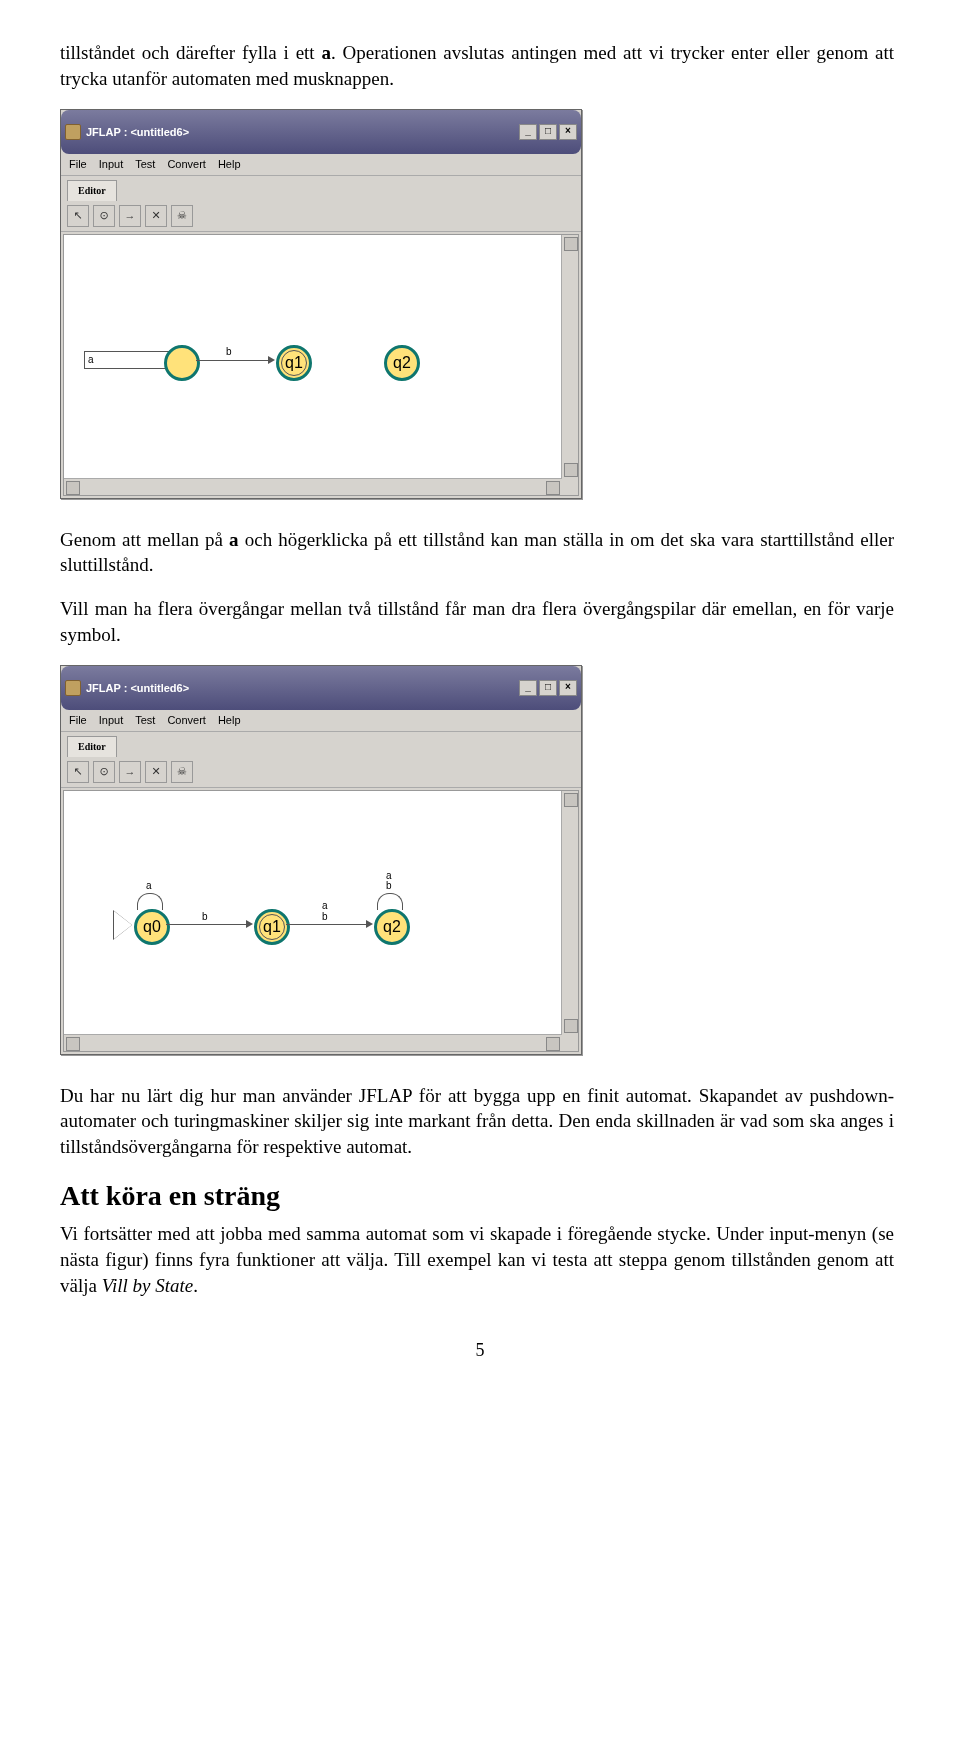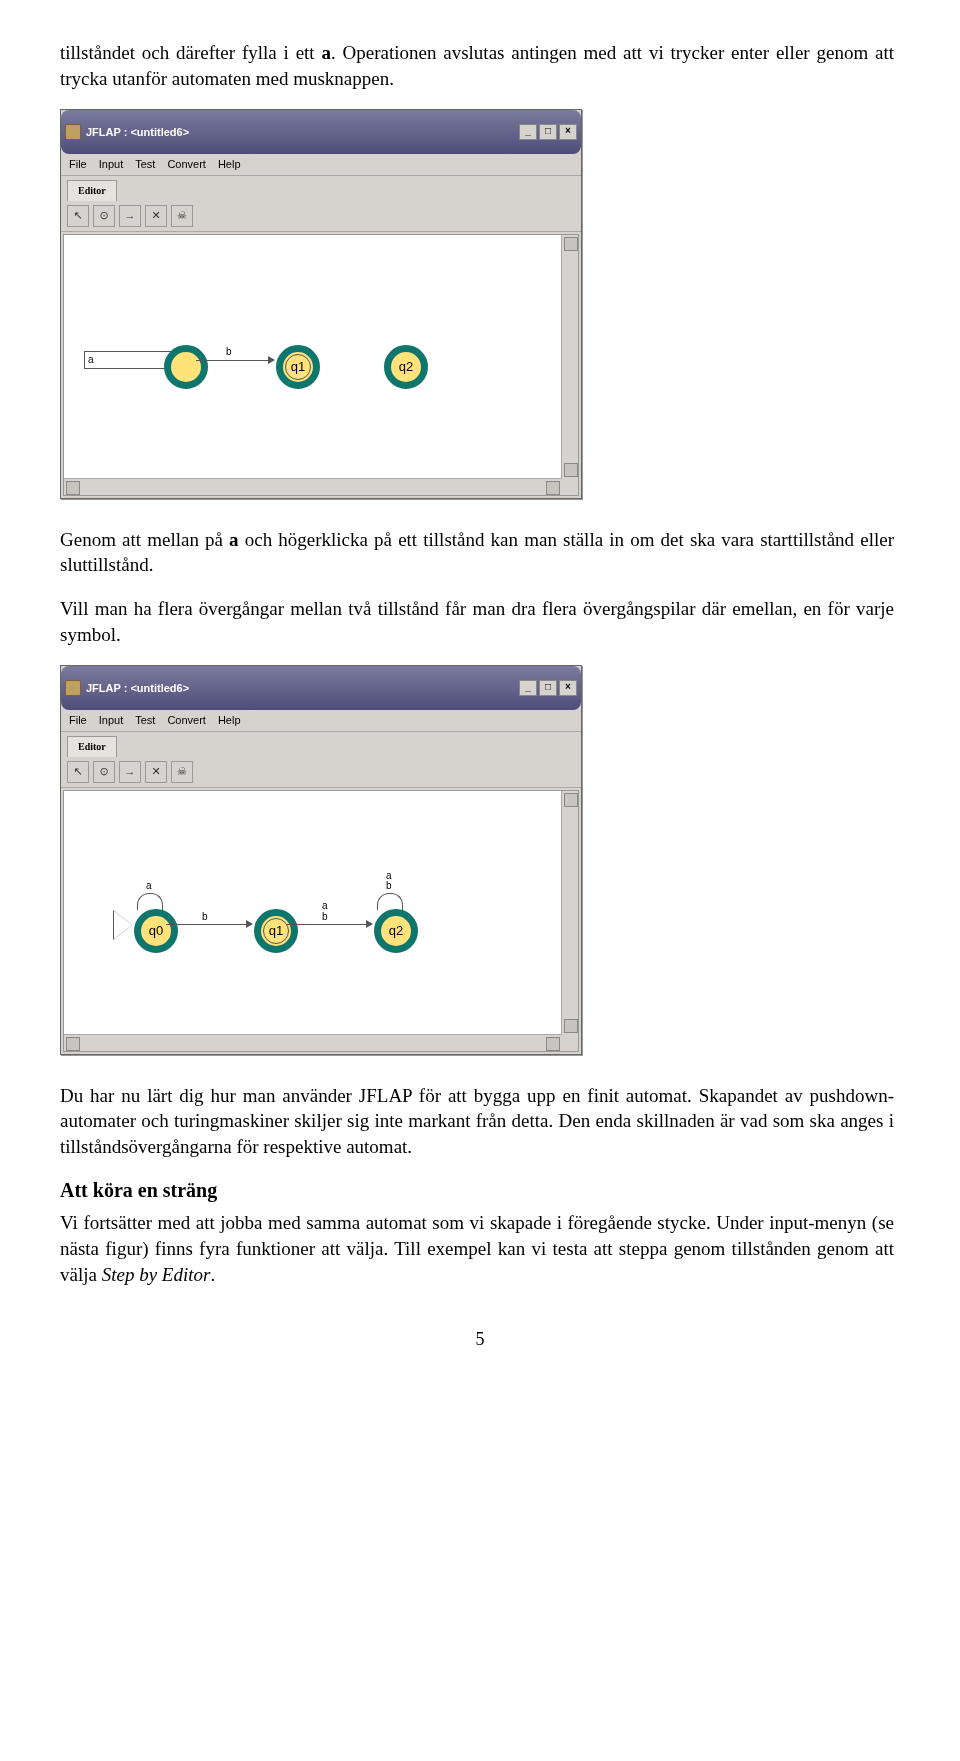--- a/index.html
+++ b/index.html
@@ -11,21 +11,21 @@
     color: #000;
     background: #fff;
     width: 960px;
     box-sizing: border-box;
   }
   p {
     margin: 0 6px 18px 0;
     text-align: justify;
   }
   h2 {
-    font-size: 20px;
+    font-size: 28px;
     font-weight: bold;
     margin: 18px 0 6px 0;
   }
   .bold { font-weight: bold; }
   .italic { font-style: italic; }
 
   
   .jflap-window {
     width: 520px;
     margin: 10px 0 28px 0;
@@ -166,25 +166,25 @@
     background: #d6d3ce;
   }
 
   
   .state {
     position: absolute;
     width: 30px;
     height: 30px;
     border-radius: 50%;
     background: #ffe27a;
-    border: 7px solid #0f766e;
+    border: 3px solid #0f766e;
     display: flex;
     align-items: center;
     justify-content: center;
-    font-size: 13px;
+    font-size: 16px;
   }
   .state.final::after {
     content: "";
     position: absolute;
     width: 24px;
     height: 24px;
     border-radius: 50%;
     border: 1px solid #555;
   }
   .start-tri {
@@ -362,16 +362,16 @@
       <div class="scroll-corner"></div>
     </div>
   </div>
 </div>
 
 <p>Du har nu lärt dig hur man använder JFLAP för att bygga upp en finit automat. Skapandet av pushdown-automater och turingmaskiner skiljer sig inte markant från detta. Den enda skillnaden är vad som ska anges i tillståndsövergångarna för respektive automat.</p>
 
 <h2>Att köra en sträng</h2>
 
 <p>
-  <span>Vi fortsätter med att jobba med samma automat som vi skapade i föregående stycke. Under input-menyn (se nästa figur) finns fyra funktioner att välja. Till exempel kan vi testa att steppa genom tillstånden genom att välja </span><span class="italic">Step by Editor</span><span>.</span>
+  <span>Vi fortsätter med att jobba med samma automat som vi skapade i föregående stycke. Under input-menyn (se nästa figur) finns fyra funktioner att välja. Till exempel kan vi testa att steppa genom tillstånden genom att välja </span><span class="italic">Vill by State</span><span>.</span>
 </p>
 
 <div class="page-num">5</div>
 
 </body></html>

